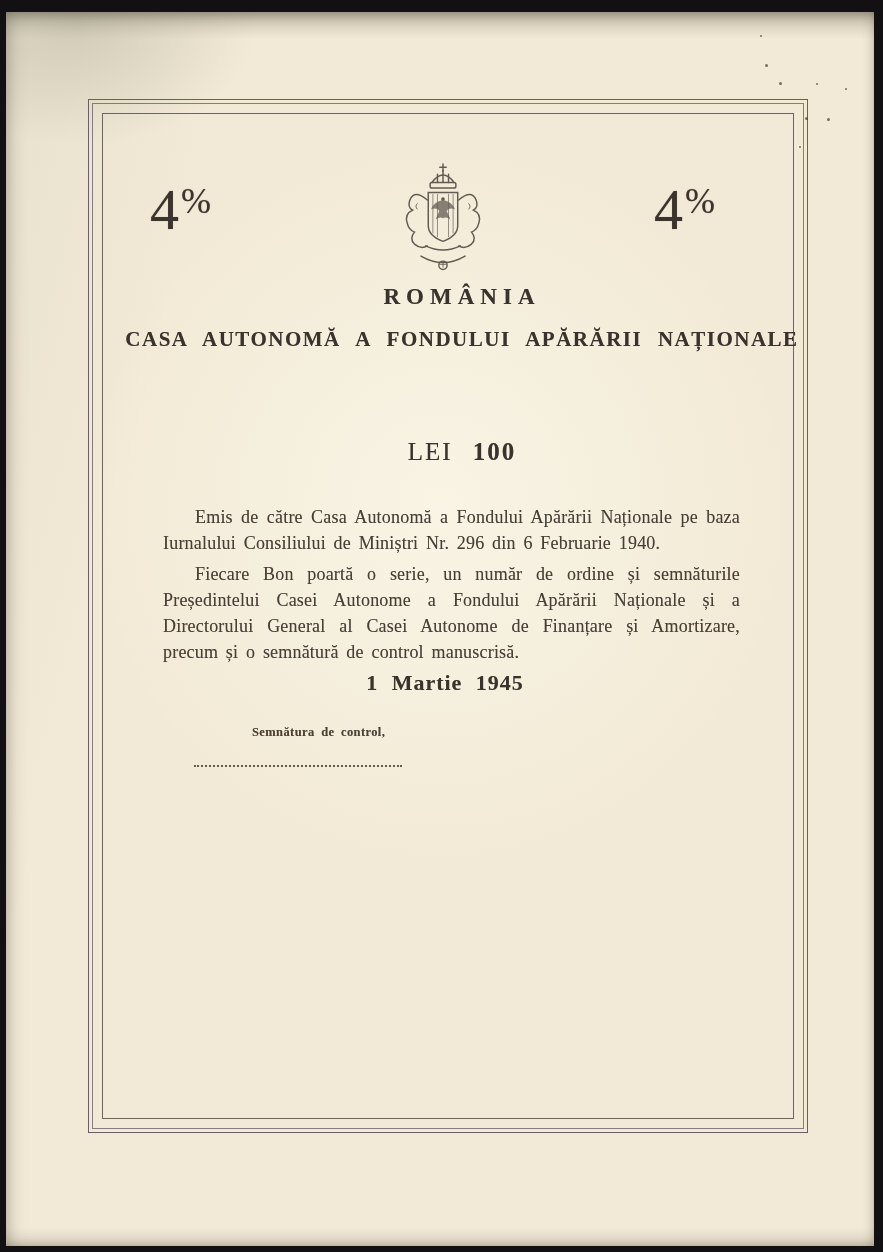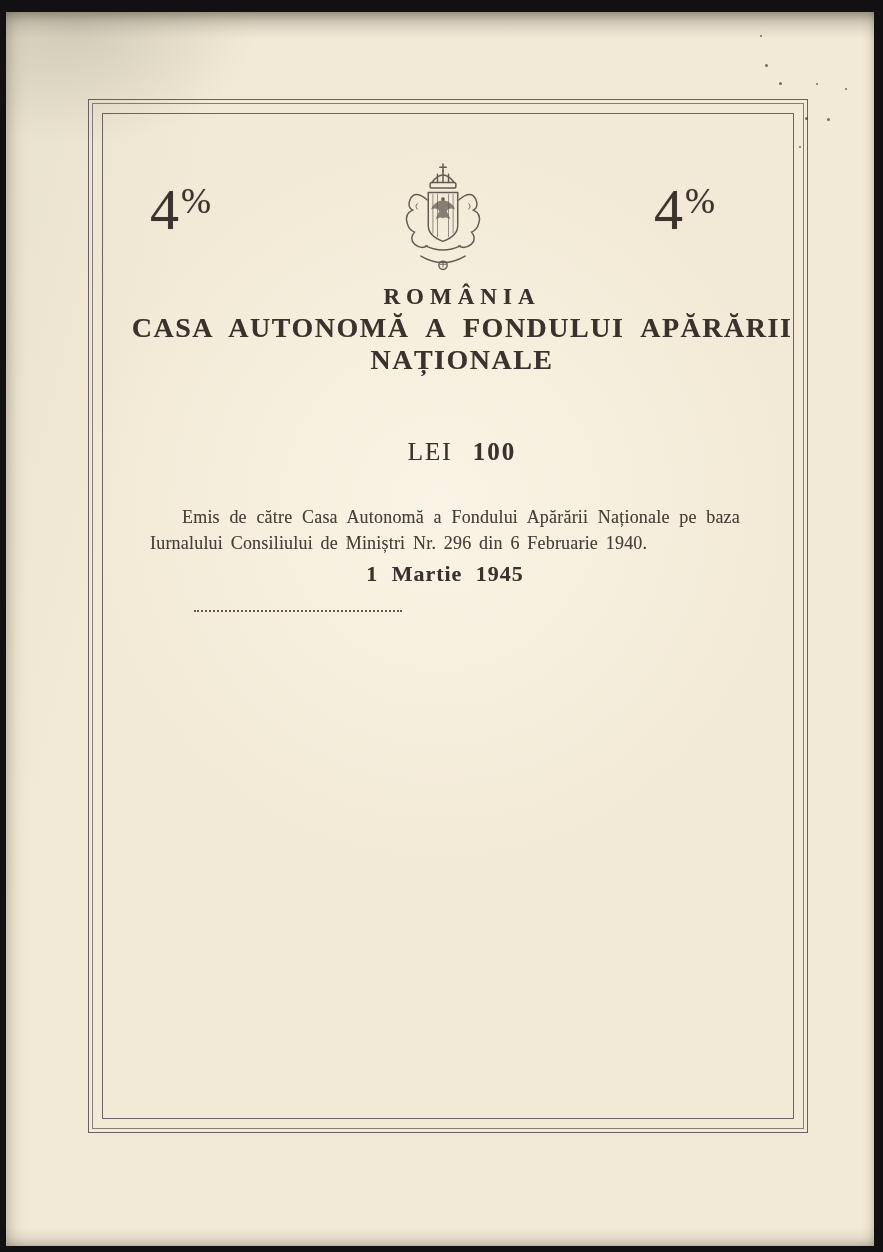--- a/index.html
+++ b/index.html
@@ -46,36 +46,36 @@
   .rate-sym{font-size:36px; vertical-align:16px; margin-left:2px;}
   
   .crest{position:absolute; left:391px; top:146px; width:92px; height:140px; opacity:.85;}
   
   .cline{
     position:absolute; left:82px; width:748px;
     text-align:center; color:#3a322d; font-weight:bold;
     text-shadow:0 0 .6px rgba(58,50,45,.45);
   }
   .country{top:272px; font-size:23px; letter-spacing:6px;}
-  .institution{top:300px; font-size:28px; letter-spacing:1.5px; word-spacing:9px;}
+  .institution{top:315px; font-size:21px; letter-spacing:1.5px; word-spacing:9px;}
   .doc-title{top:376px; font-size:30px; letter-spacing:1.5px; word-spacing:13px;}
   .denomination{top:426px; font-size:25px; letter-spacing:2px;}
   .denom-label{font-weight:normal; margin-right:20px;}
   .denom-value{font-weight:bold;}
   
   .bodytext{
     position:absolute; left:144px; top:492px; width:590px;
     font-size:18px; line-height:26px;
     color:#483e37;
     text-align:justify;
     word-spacing:3px; letter-spacing:.2px;
     text-shadow:0 0 .5px rgba(72,62,55,.4);
   }
   .bodytext p{margin:0 0 5px 0;}
-  .bodytext p.indent{text-indent:32px;}
+  .bodytext p.indent{text-indent:32px;margin-left:13px;}
   .date-heading{
     text-align:center; font-weight:bold; font-size:22px;
     letter-spacing:1px; word-spacing:7px; color:#3a322d;
     margin:1px 0 23px 0; text-indent:0;
   }
   .sig-label{
     font-size:12.5px; font-weight:bold; letter-spacing:.4px;
     color:#4a4036; margin:7px 0 0 102px; text-align:left;
   }
   .sig-line{
@@ -125,21 +125,23 @@
   </svg>
 
   <div class="rate rate-right"><span class="rate-num">4</span><span class="rate-sym">%</span></div>
 
   <div class="cline country">ROMÂNIA</div>
   <div class="cline institution">CASA AUTONOMĂ A FONDULUI APĂRĂRII NAȚIONALE</div>
   <div class="cline denomination"><span class="denom-label">LEI</span><span class="denom-value">100</span></div>
 
   <div class="bodytext">
     <p class="indent">Emis de către Casa Autonomă a Fondului Apărării Naționale pe baza Iurnalului Consiliului de Miniștri Nr. 296 din 6 Februarie 1940.</p>
+    <p class="indent">Fiecare Bon poartă o serie, un număr de ordine și semnăturile Președintelui Casei Autonome a Fondului Apărării Naționale și a Directorului General al Casei Autonome de Finanțare și Amortizare, precum și o semnătură de control manuscrisă.</p>
     <div class="date-heading">1 Martie 1945</div>
+    <div class="sig-label">Semnătura de control,</div>
     <div class="sig-line"></div>
   </div>
 
   <div class="speck" style="left:754px;top:23px;width:2px;height:2px;"></div>
   <div class="speck" style="left:759px;top:52px;width:3px;height:3px;"></div>
   <div class="speck" style="left:773px;top:70px;width:3px;height:3px;"></div>
   <div class="speck" style="left:810px;top:71px;width:2px;height:2px;"></div>
   <div class="speck" style="left:839px;top:76px;width:2px;height:2px;"></div>
   <div class="speck" style="left:799px;top:105px;width:3px;height:3px;"></div>
   <div class="speck" style="left:821px;top:106px;width:3px;height:3px;"></div>

